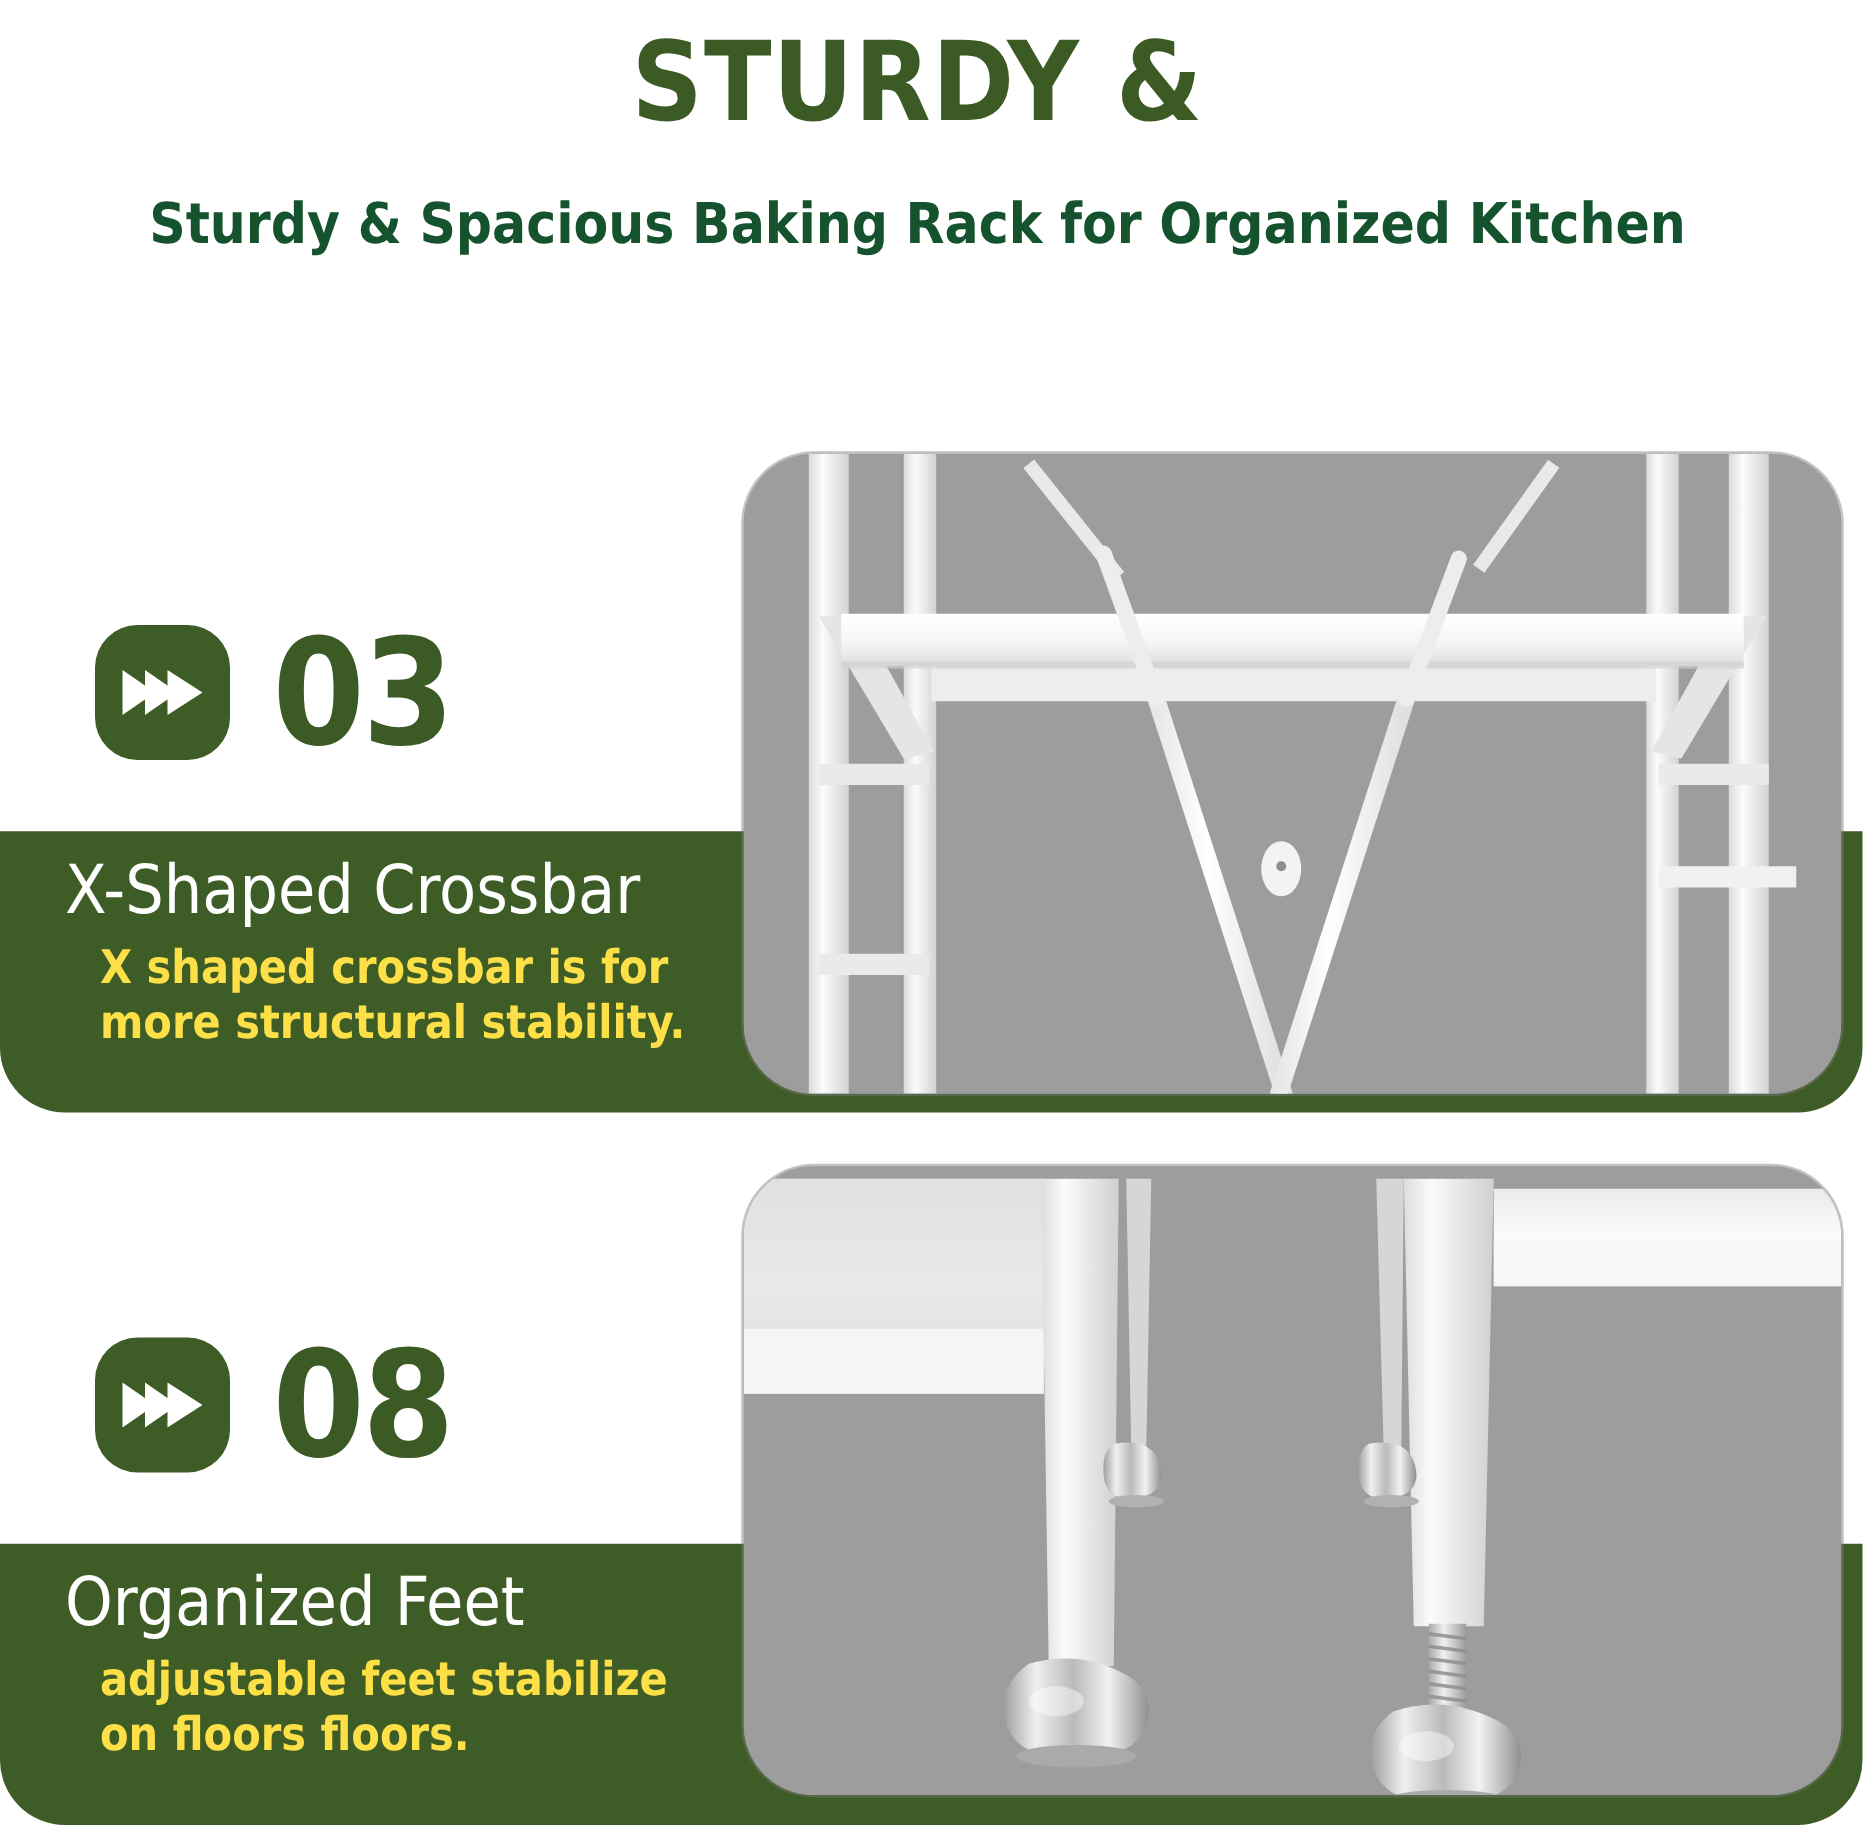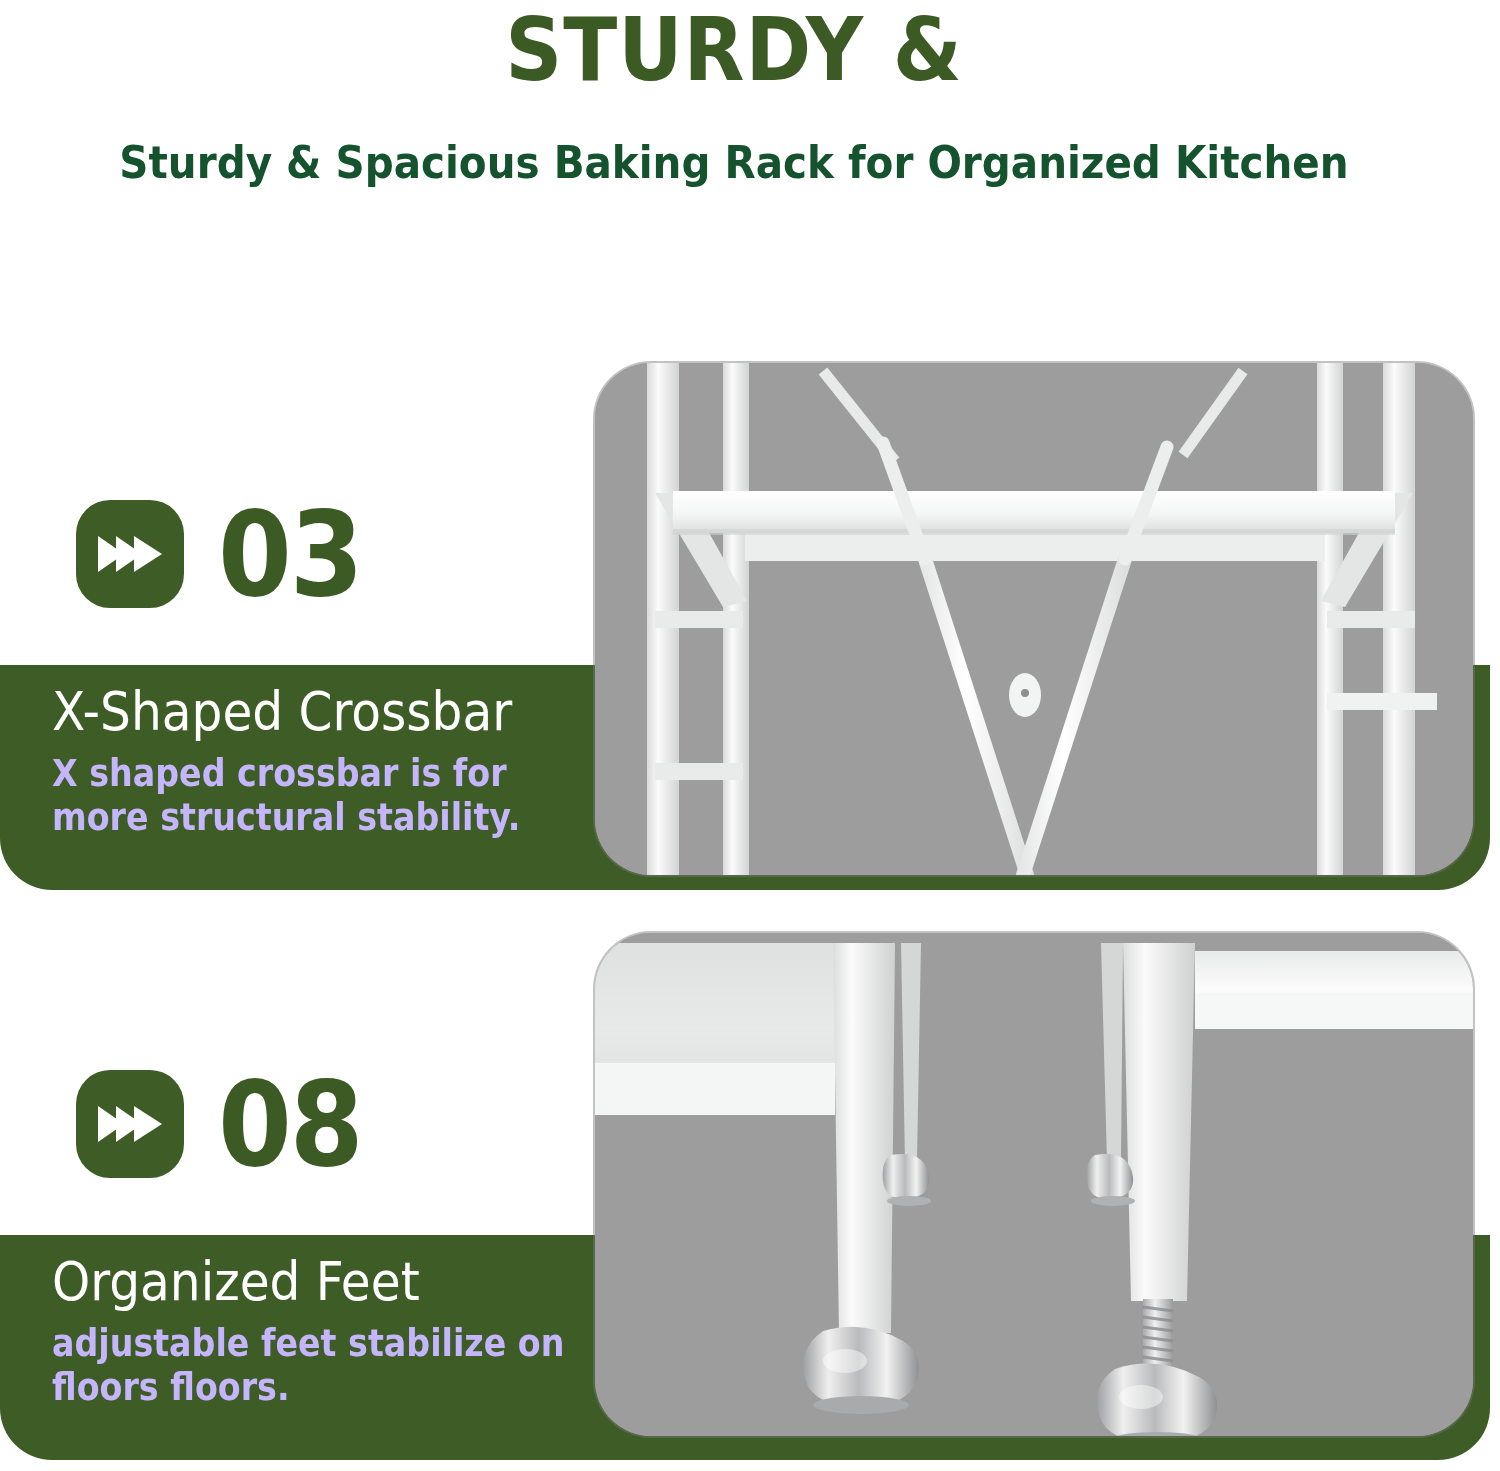--- a/index.html
+++ b/index.html
@@ -5,21 +5,21 @@
   * { margin:0; padding:0; box-sizing:border-box; }
   html,body { width:1500px; height:1471px; }
   body {
     background:#ffffff;
     font-family:"DejaVu Sans", sans-serif;
     position:relative;
     overflow:hidden;
   }
 
   
-  .header { width:1468px; padding-top:2px; text-align:center; }
+  .header { width:1468px; padding-top:18px; text-align:center; }
   .main-title {
     font-family:"DejaVu Sans Condensed","Liberation Sans Narrow","Liberation Sans", sans-serif;
     font-weight:bold;
     font-size:88px;
     line-height:1.09;
     letter-spacing:1px;
     color:#3C5A24;
     text-transform:uppercase;
   }
   .main-title .tl-1 { display:block; }
@@ -68,21 +68,22 @@
     color:#ffffff;
     line-height:1.12;
     white-space:nowrap;
   }
   .banner-desc {
     margin-top:10px;
     font-family:"DejaVu Sans Condensed","Liberation Sans Narrow","Liberation Sans", sans-serif;
     font-weight:bold;
     font-size:37px;
     line-height:1.18;
-    color:#c4b5fd;
+    color:#fde047;
+    margin-left:28px;
   }
 
   
   .step-row {
     position:absolute;
     left:76px;
     top:140px;
     display:flex;
     align-items:center;
     gap:34px;

